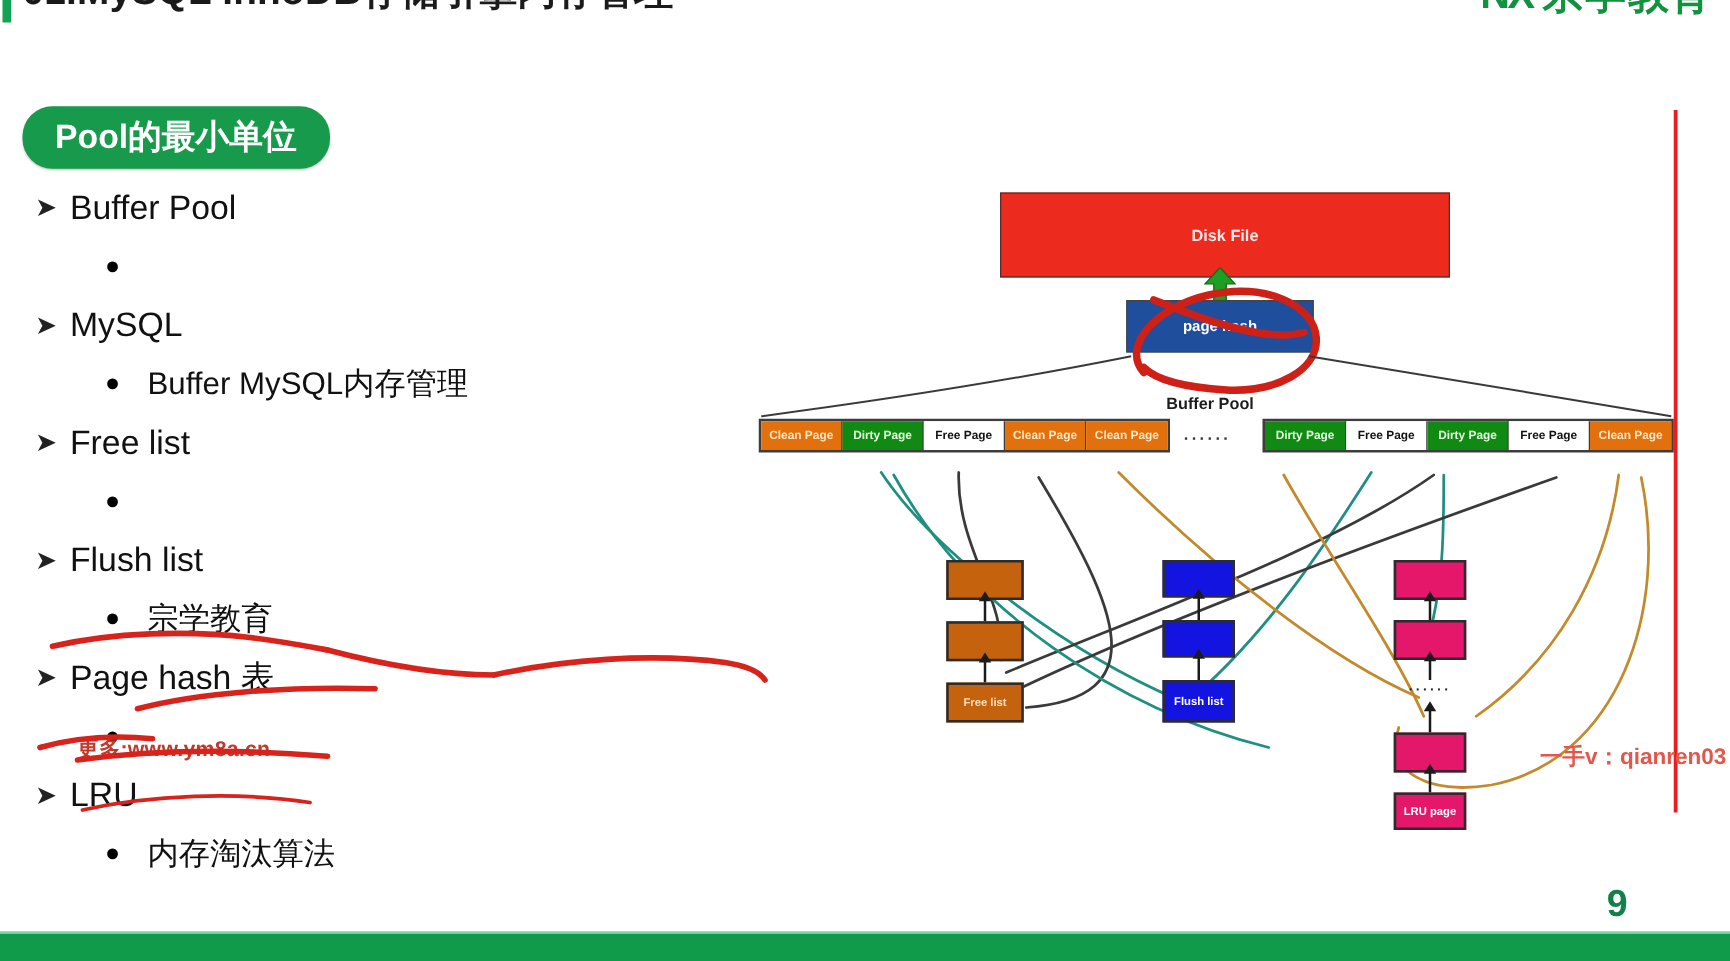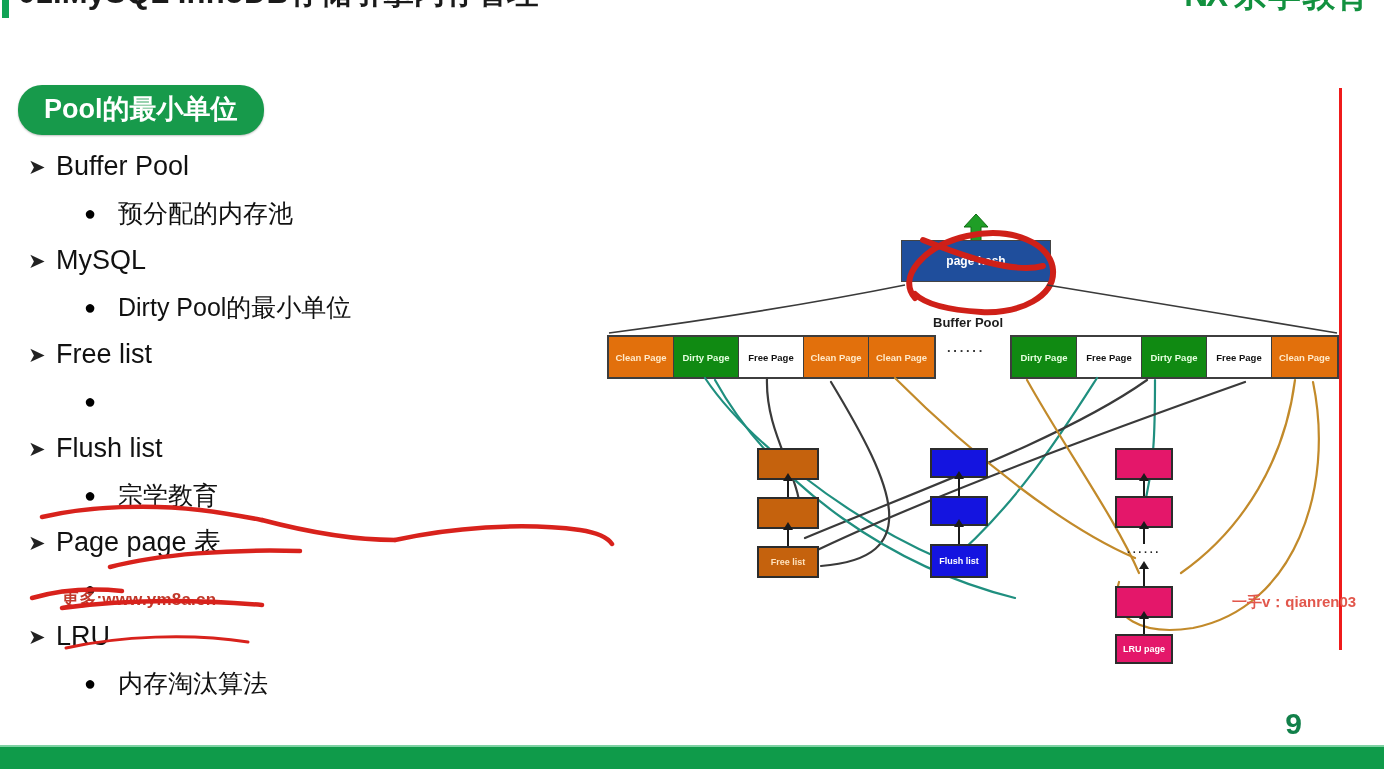--- a/index.html
+++ b/index.html
@@ -102,21 +102,21 @@
     font-size:13px; font-weight:700; color:#1d1d1d;
     white-space:nowrap;
   }
   .page-row{
     position:absolute; top:205px; display:flex;
     border:2px solid #3d3d3d;
   }
   #page-row-left{ left:12px; }
   #page-row-right{ left:415px; }
   .page-cell{
-    width:65px; height:40px;
+    width:65px; height:23px;
     display:flex; align-items:center; justify-content:center;
     font-size:9.5px; font-weight:700;
     border-right:1.5px solid #3d3d3d;
     white-space:nowrap;
   }
   .page-cell:last-child{ border-right:none; }
   .pg-clean{ background:#e2700c; color:#ffe9c9; }
   .pg-dirty{ background:#108a12; color:#e6ffe0;text-align:right; }
   .pg-free { background:#ffffff; color:#111; }
   #row-ellipsis{
@@ -143,21 +143,21 @@
     border-left:5px solid transparent; border-right:5px solid transparent;
     border-bottom:8px solid #1b1b1b;
   }
   .stack-ellipsis{
     position:absolute; left:50%; transform:translateX(-50%);
     font-size:11px; letter-spacing:2px; color:#222; font-weight:700;
   }
 
   #wm-right{
     position:absolute; left:637px; top:463px;
-    color:#e2574c; font-size:15px; font-weight:700; white-space:nowrap;
+    color:#e2574c; font-size:18px; font-weight:700; white-space:nowrap;
   }
   #red-vline{
     position:absolute; left:744px; top:-42px; width:3px; height:562px;
     background:#ef1b1b;
   }
 
   
   #page-number{
     position:absolute; right:82px; bottom:28px;
     font-size:30px; font-weight:700; color:#12804a;
@@ -186,30 +186,29 @@
   <div id="section-badge">Pool的最小单位</div>
 
   <div id="bullet-list">
 
     <div class="bullet-l1">
       <span class="arrow">➤</span>
       <span class="l1-text">Buffer Pool</span>
     </div>
     <div class="bullet-l2">
       <span class="dot">●</span>
-      <span class="l2-text">预分配的内存池</span>
     </div>
 
     <div class="bullet-l1">
       <span class="arrow">➤</span>
       <span class="l1-text">MySQL</span>
     </div>
     <div class="bullet-l2">
       <span class="dot">●</span>
-      <span class="l2-text">Dirty Pool的最小单位</span>
+      <span class="l2-text">Buffer MySQL内存管理</span>
     </div>
 
     <div class="bullet-l1">
       <span class="arrow">➤</span>
       <span class="l1-text">Free list</span>
     </div>
     <div class="bullet-l2">
       <span class="dot">●</span>
     </div>
 
@@ -217,21 +216,21 @@
       <span class="arrow">➤</span>
       <span class="l1-text">Flush list</span>
     </div>
     <div class="bullet-l2">
       <span class="dot">●</span>
       <span class="l2-text">宗学教育</span>
     </div>
 
     <div class="bullet-l1">
       <span class="arrow">➤</span>
-      <span class="l1-text">Page page 表</span>
+      <span class="l1-text">Page hash 表</span>
     </div>
     <div class="bullet-l2">
       <span class="dot">●</span>
     </div>
 
     <div class="bullet-l1">
       <span class="arrow">➤</span>
       <span class="l1-text">LRU</span>
     </div>
     <div class="bullet-l2">
@@ -255,20 +254,23 @@
     <g stroke="#d8221c" stroke-width="3" fill="none" stroke-linecap="round">
       <path d="M66,578 C120,566 190,563 248,572"></path>
     </g>
   </svg>
 </div>
 
 <div id="diagram">
 
   <div id="red-vline"></div>
 
+  <div id="disk-file">
+    <span>Disk File</span>
+  </div>
 
   <svg class="ink" style="left:364px;top:84px;width:34px;height:42px" viewBox="0 0 34 42">
     <polygon points="17,0 29,13 22,13 22,29 29,29 17,42 5,29 12,29 12,13 5,13" fill="#1f9e26" stroke="#0e6b13" stroke-width="1"></polygon>
   </svg>
 
   <div id="page-hash">
     <span>page hash</span>
   </div>
 
   <svg class="ink" style="left:298px;top:96px;width:180px;height:90px" viewBox="0 0 180 90">

